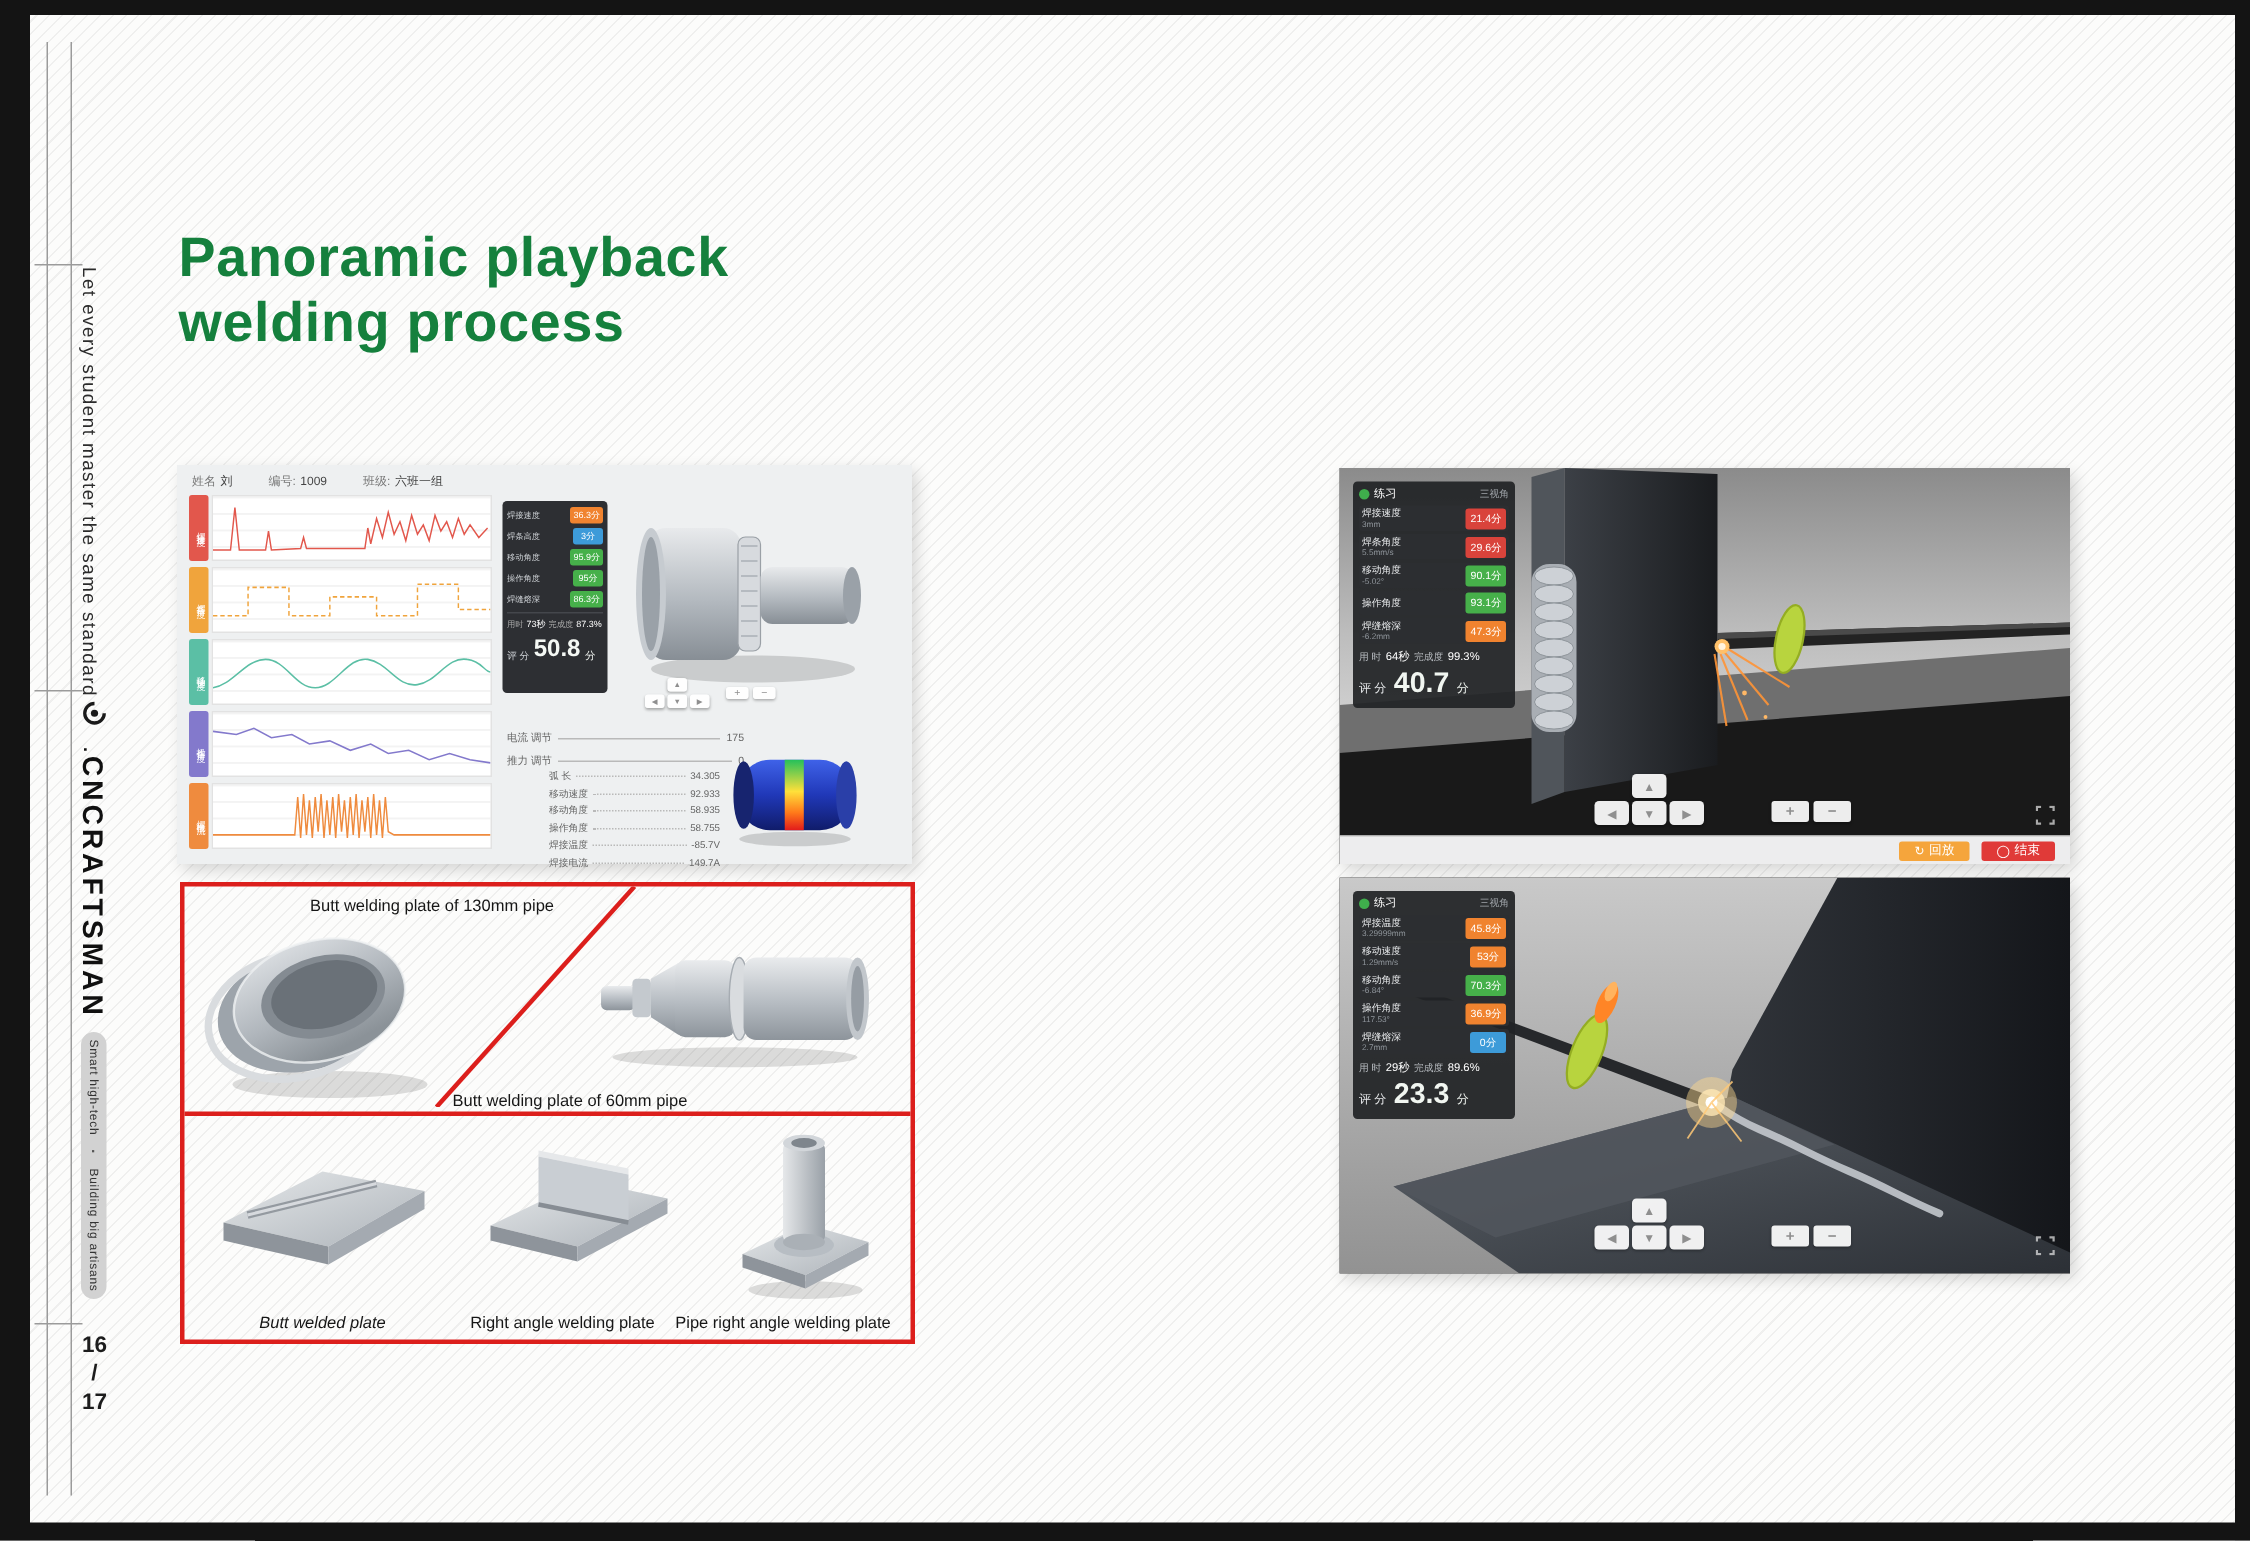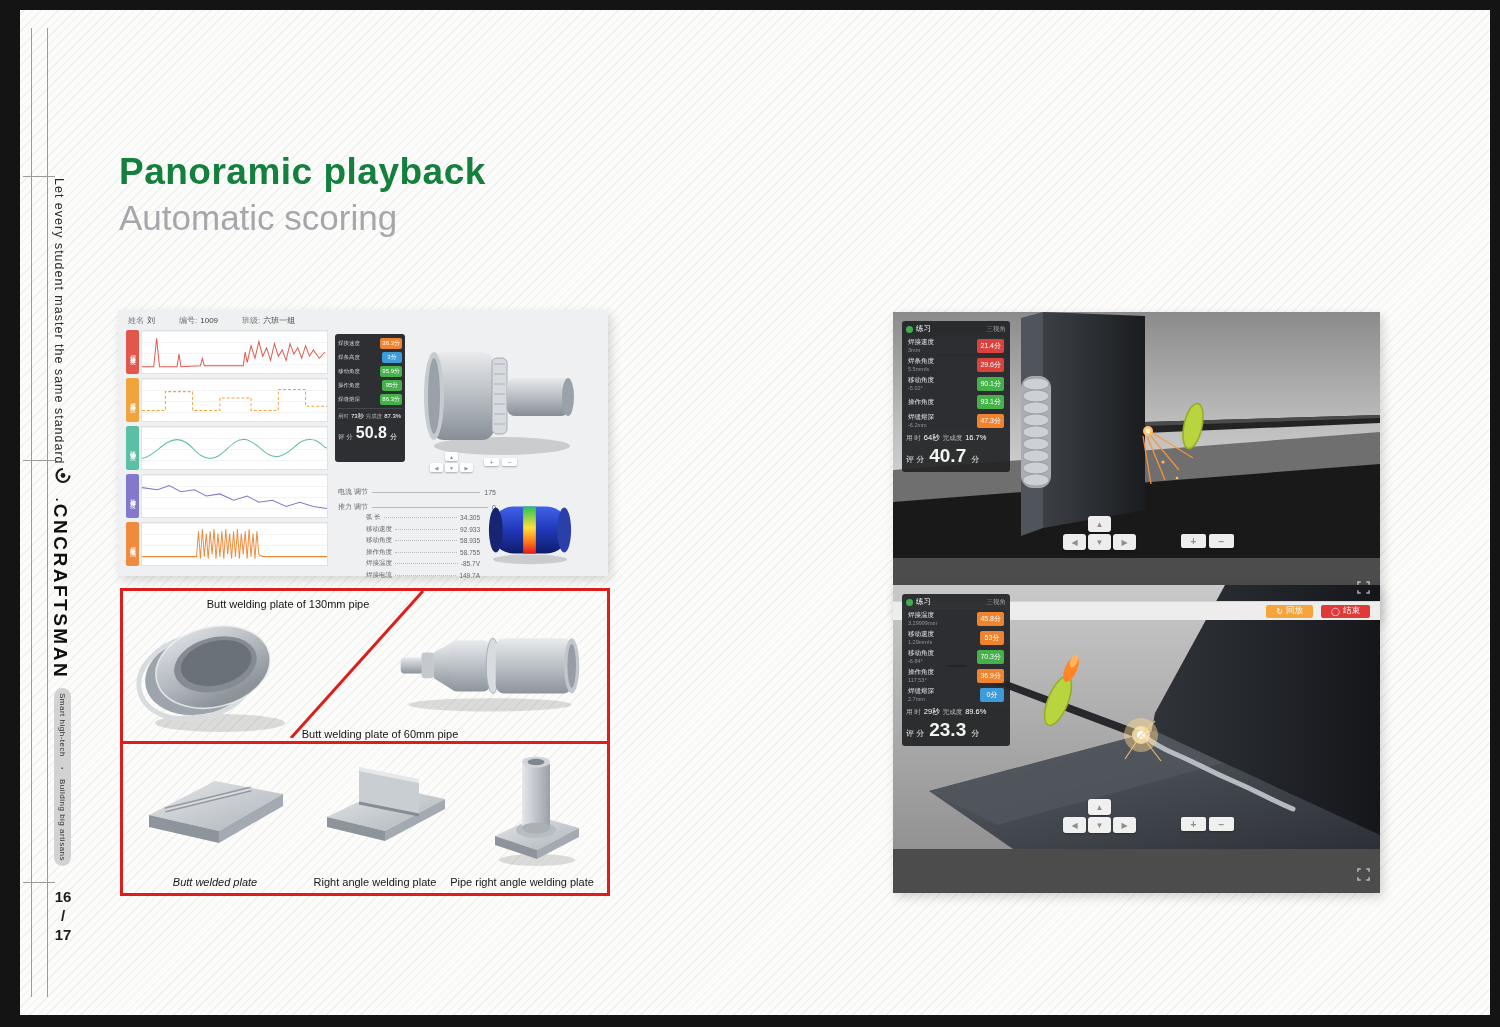--- a/index.html
+++ b/index.html
@@ -92,21 +92,21 @@
   .lbl-butt{left:17px;top:285px;width:150px;font-style:italic;}
   .lbl-ra{left:172px;top:285px;width:160px;}
   .lbl-pra{left:319px;top:285px;width:160px;}
   .r130{position:absolute;left:12px;top:16px;width:160px;height:132px;}
   .r60{position:absolute;left:272px;top:22px;width:190px;height:100px;}
   .rbp{position:absolute;left:16px;top:162px;width:152px;height:118px;}
   .rra{position:absolute;left:196px;top:162px;width:130px;height:116px;}
   .rpra{position:absolute;left:368px;top:157px;width:90px;height:122px;}
 
   
-  .sim{position:absolute;left:893px;width:487px;height:308px;background:#4c4c4c;overflow:hidden;
+  .sim{position:absolute;left:893px;width:487px;height:264px;background:#4c4c4c;overflow:hidden;
        box-shadow:3px 4px 10px rgba(0,0,0,.16);}
   .sim1{top:312px;} .sim2{top:585px;}
   .scene{position:absolute;left:0;top:0;}
 
   .sim-panel{position:absolute;left:9px;top:9px;width:108px;background:rgba(33,35,38,.93);border-radius:3px;
              padding:3px 4px 5px;box-sizing:border-box;z-index:10;}
   .sp-header{display:flex;justify-content:space-between;align-items:center;margin-bottom:3px;}
   .sp-mode{display:flex;align-items:center;gap:3px;font-size:7.5px;color:#fff;}
   .sp-dot{width:7px;height:7px;border-radius:50%;background:#3fae4c;display:inline-block;}
   .sp-view{font-size:6.5px;color:#9fa4a9;}
@@ -170,21 +170,21 @@
     <span>Building big artisans</span>
   </div>
   <div class="pagenum">
     <div>16</div>
     <div>/</div>
     <div>17</div>
   </div>
 
   <div class="title">
     <div class="title-main">Panoramic playback</div>
-    <div class="title-sub">Automatic scoring</div>
+    <div class="title-main">welding process</div>
   </div>
 
   <div class="analysis">
     <div class="an-header">
       <span><span>姓名</span><b>刘</b></span>
       <span><span>编号:</span><b>1009</b></span>
       <span><span>班级:</span><b>六班一组</b></span>
     </div>
 
     <div class="charts">
@@ -546,21 +546,21 @@
         <div class="sp-row-text">
             <span class="sp-label">焊缝熔深</span>
             <span class="sp-sub">-6.2mm</span>
           </div>
         <span class="sp-chip" style="background: rgb(240, 131, 47);">47.3分</span>
       </div>
       <div class="sp-time">
         <span>用 时</span>
           <b>64秒</b>
         <span>完成度</span>
-          <b>16.7%</b>
+          <b>99.3%</b>
       </div>
       <div class="sp-score">
         <span class="sp-score-label">评 分</span>
         <span class="sp-score-num">40.7</span>
         <span class="sp-score-unit">分</span>
       </div>
     </div>
 
     <div class="sim-nav nav-grid">
       <button class="nav-btn nav-up">▲</button>

